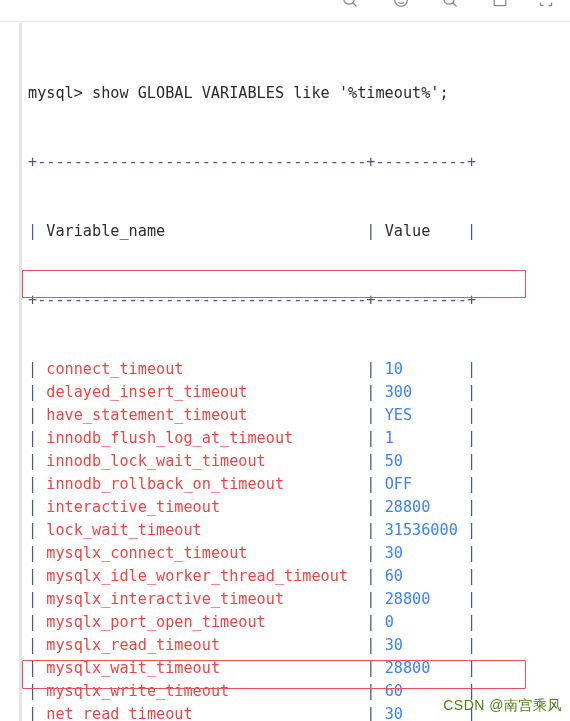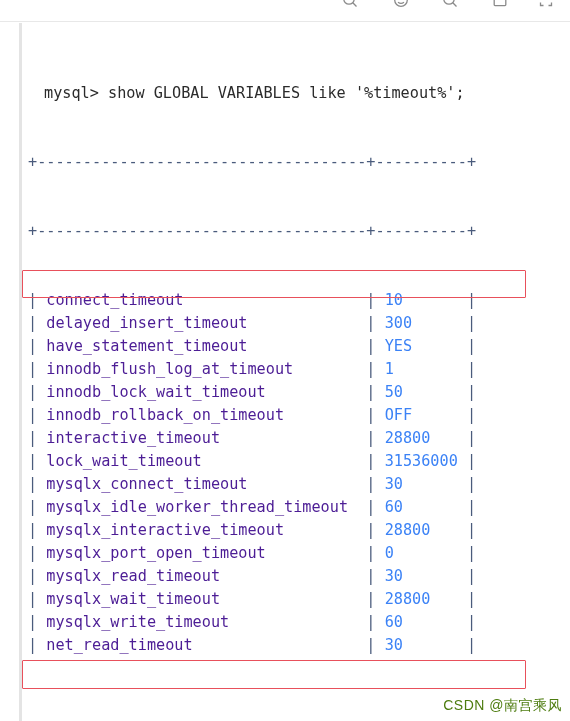--- a/index.html
+++ b/index.html
@@ -48,24 +48,24 @@
     top: 36px;
     width: 530px;
     font-size: 15.2px;
     line-height: 23px;
     letter-spacing: 0px;
     color: #2b2b2b;
     white-space: pre;
   }
   .line { height: 23px; }
 
-  .prompt-line { color: #2b2b2b; margin-left: 16px; }
+  .prompt-line { color: #2b2b2b; }
   .rule { color: #4a5b7c; }
   .pipe { color: #4a5b7c; }
-  .cellname { color: #4c1d95; text-align: right; }
+  .cellname { color: #ef4444; text-align: right; }
   .cellval  { color: #3b82f6; }
   .colhead  { color: #2b2b2b; }
 
   
   .hl-box {
     position: absolute;
     border: 1.6px solid #e8505b;
     box-sizing: border-box;
     pointer-events: none;
     background: transparent;
@@ -133,20 +133,21 @@
         <path d="M6.5 14.5H3.5V11.5"></path>
     </svg>
   </span>
 </div>
 
 <div id="gutter"></div>
 
 <div id="terminal">
   <div class="line prompt-line">mysql&gt; show GLOBAL VARIABLES like '%timeout%';</div>
   <div class="line rule">+------------------------------------+----------+</div>
+  <div class="line colhead"><span class="pipe">|</span> Variable_name                      <span class="pipe">|</span> Value    <span class="pipe">|</span></div>
   <div class="line rule">+------------------------------------+----------+</div>
   <div id="rows-host"><div class="line"><span class="pipe">|</span><span class="cellname"> connect_timeout                    </span><span class="pipe">|</span><span class="cellval"> 10       </span><span class="pipe">|</span></div><div class="line"><span class="pipe">|</span><span class="cellname"> delayed_insert_timeout             </span><span class="pipe">|</span><span class="cellval"> 300      </span><span class="pipe">|</span></div><div class="line"><span class="pipe">|</span><span class="cellname"> have_statement_timeout             </span><span class="pipe">|</span><span class="cellval"> YES      </span><span class="pipe">|</span></div><div class="line"><span class="pipe">|</span><span class="cellname"> innodb_flush_log_at_timeout        </span><span class="pipe">|</span><span class="cellval"> 1        </span><span class="pipe">|</span></div><div class="line"><span class="pipe">|</span><span class="cellname"> innodb_lock_wait_timeout           </span><span class="pipe">|</span><span class="cellval"> 50       </span><span class="pipe">|</span></div><div class="line"><span class="pipe">|</span><span class="cellname"> innodb_rollback_on_timeout         </span><span class="pipe">|</span><span class="cellval"> OFF      </span><span class="pipe">|</span></div><div class="line"><span class="pipe">|</span><span class="cellname"> interactive_timeout                </span><span class="pipe">|</span><span class="cellval"> 28800    </span><span class="pipe">|</span></div><div class="line"><span class="pipe">|</span><span class="cellname"> lock_wait_timeout                  </span><span class="pipe">|</span><span class="cellval"> 31536000 </span><span class="pipe">|</span></div><div class="line"><span class="pipe">|</span><span class="cellname"> mysqlx_connect_timeout             </span><span class="pipe">|</span><span class="cellval"> 30       </span><span class="pipe">|</span></div><div class="line"><span class="pipe">|</span><span class="cellname"> mysqlx_idle_worker_thread_timeout  </span><span class="pipe">|</span><span class="cellval"> 60       </span><span class="pipe">|</span></div><div class="line"><span class="pipe">|</span><span class="cellname"> mysqlx_interactive_timeout         </span><span class="pipe">|</span><span class="cellval"> 28800    </span><span class="pipe">|</span></div><div class="line"><span class="pipe">|</span><span class="cellname"> mysqlx_port_open_timeout           </span><span class="pipe">|</span><span class="cellval"> 0        </span><span class="pipe">|</span></div><div class="line"><span class="pipe">|</span><span class="cellname"> mysqlx_read_timeout                </span><span class="pipe">|</span><span class="cellval"> 30       </span><span class="pipe">|</span></div><div class="line"><span class="pipe">|</span><span class="cellname"> mysqlx_wait_timeout                </span><span class="pipe">|</span><span class="cellval"> 28800    </span><span class="pipe">|</span></div><div class="line"><span class="pipe">|</span><span class="cellname"> mysqlx_write_timeout               </span><span class="pipe">|</span><span class="cellval"> 60       </span><span class="pipe">|</span></div><div class="line"><span class="pipe">|</span><span class="cellname"> net_read_timeout                   </span><span class="pipe">|</span><span class="cellval"> 30       </span><span class="pipe">|</span></div></div>
   
   
 </div>
 
 <div class="hl-box" id="hl-interactive" style="border-color: rgb(232, 80, 91);"></div>
 <div class="hl-box" id="hl-wait" style="border-color: rgb(232, 80, 91);"></div>
 
 <div id="watermark">CSDN @南宫乘风</div>

